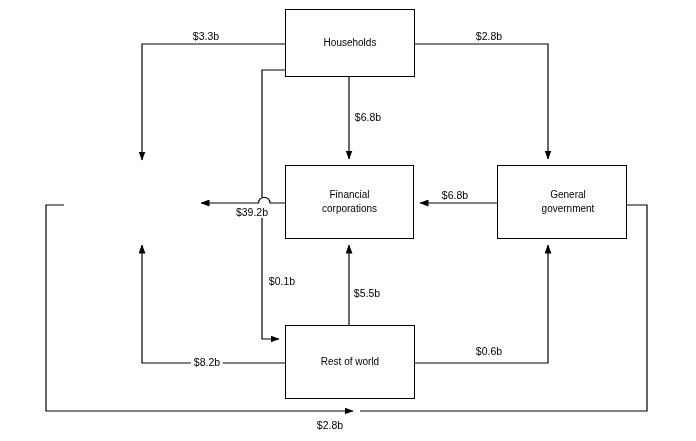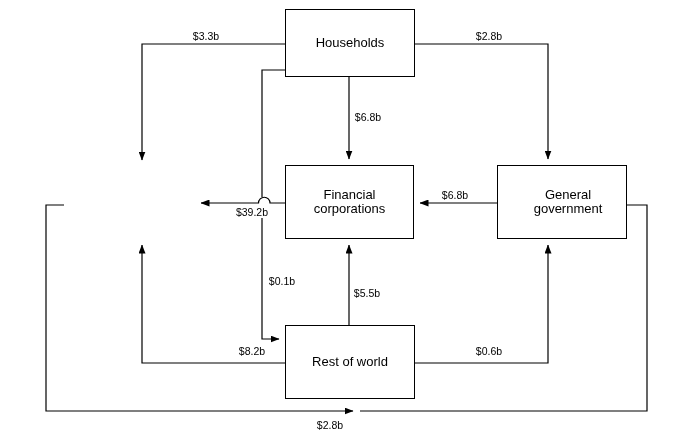--- a/index.html
+++ b/index.html
@@ -32,21 +32,21 @@
     border: 1px solid #000000;
     background: #ffffff;
     display: flex;
     align-items: center;
     justify-content: center;
     text-align: center;
     z-index: 3;
   }
   .node-label {
     font-family: "Liberation Sans", sans-serif;
-    font-size: 13px;
+    font-size: 10px;
     line-height: 14px;
     color: #000000;
     white-space: pre-line;
   }
   .edge-label {
     position: absolute;
     font-family: "Liberation Sans", sans-serif;
     font-size: 10.5px;
     line-height: 12px;
     color: #000000;
@@ -121,19 +121,19 @@
   <span class="edge-label" style="left:368px; top:117px;">$6.8b</span>
 
   <span class="edge-label" style="left:252px; top:196px;margin-top:16px;">$39.2b</span>
 
   <span class="edge-label" style="left:455px; top:195px;">$6.8b</span>
 
   <span class="edge-label" style="left:282px; top:281px;">$0.1b</span>
 
   <span class="edge-label" style="left:367px; top:281px;margin-top:12px;">$5.5b</span>
 
-  <span class="edge-label" style="left:207px; top:351px;margin-left:45px;">$8.2b</span>
+  <span class="edge-label" style="left:207px; top:362px;">$8.2b</span>
 
   <span class="edge-label" style="left:489px; top:351px;">$0.6b</span>
 
   <span class="edge-label" style="left:330px; top:425px;">$2.8b</span>
 
 </div>
 
 </body></html>

